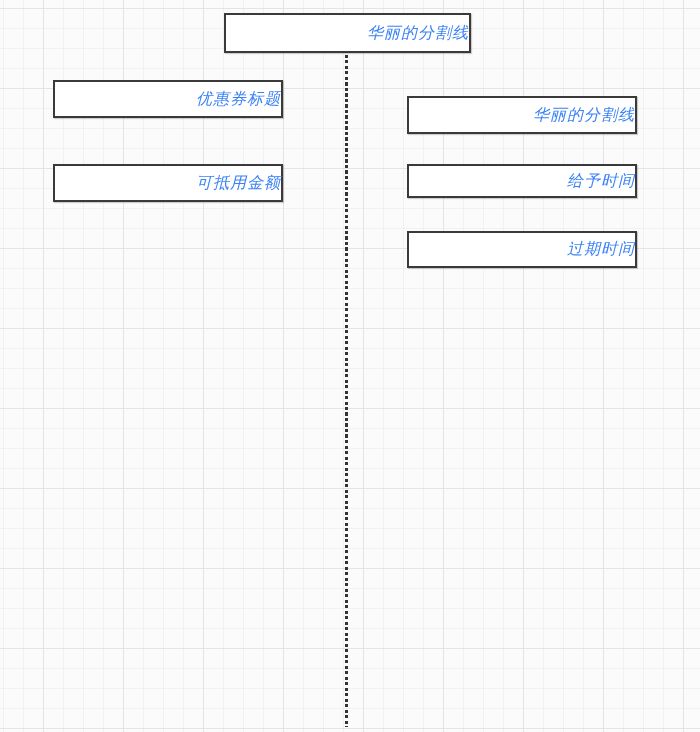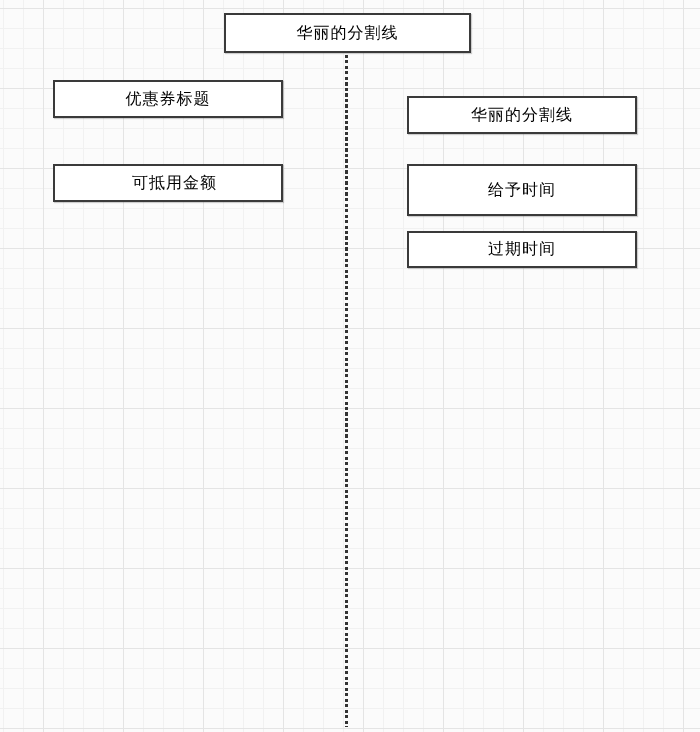--- a/index.html
+++ b/index.html
@@ -27,33 +27,34 @@
   }
   
   .node {
     position: absolute;
     box-sizing: border-box;
     background: #ffffff;
     border: 2px solid #3a3a3a;
     box-shadow: 1px 1px 1px rgba(0,0,0,0.18);
     display: flex;
     align-items: center;
-    justify-content: center;
+    justify-content: flex-end;
     font-size: 16px;
-    color: #000000;
+    color: #3b82f6;
     letter-spacing: 1px;
     cursor: default;
     white-space: nowrap;
+    font-style: italic;
   }
   .node-top     { left: 224px; top: 13px;  width: 247px; height: 40px; }
   .node-l1      { left: 53px;  top: 80px;  width: 230px; height: 38px; }
   .node-l2      { left: 53px;  top: 164px; width: 230px; height: 38px; padding-left: 13px; }
   .node-l3      { left: 53px;  top: 231px; width: 230px; height: 37px; }
   .node-r1      { left: 407px; top: 96px;  width: 230px; height: 38px; }
-  .node-r2      { left: 407px; top: 164px; width: 230px; height: 52px; }
+  .node-r2      { left: 407px; top: 164px; width: 230px; height: 34px; }
   .node-r3      { left: 407px; top: 231px; width: 230px; height: 37px; }
   
   .divider-line {
     position: absolute;
     left: 345px;
     top: 55px;
     width: 3px;
     height: 672px;
     background-image: repeating-linear-gradient(
       to bottom,

